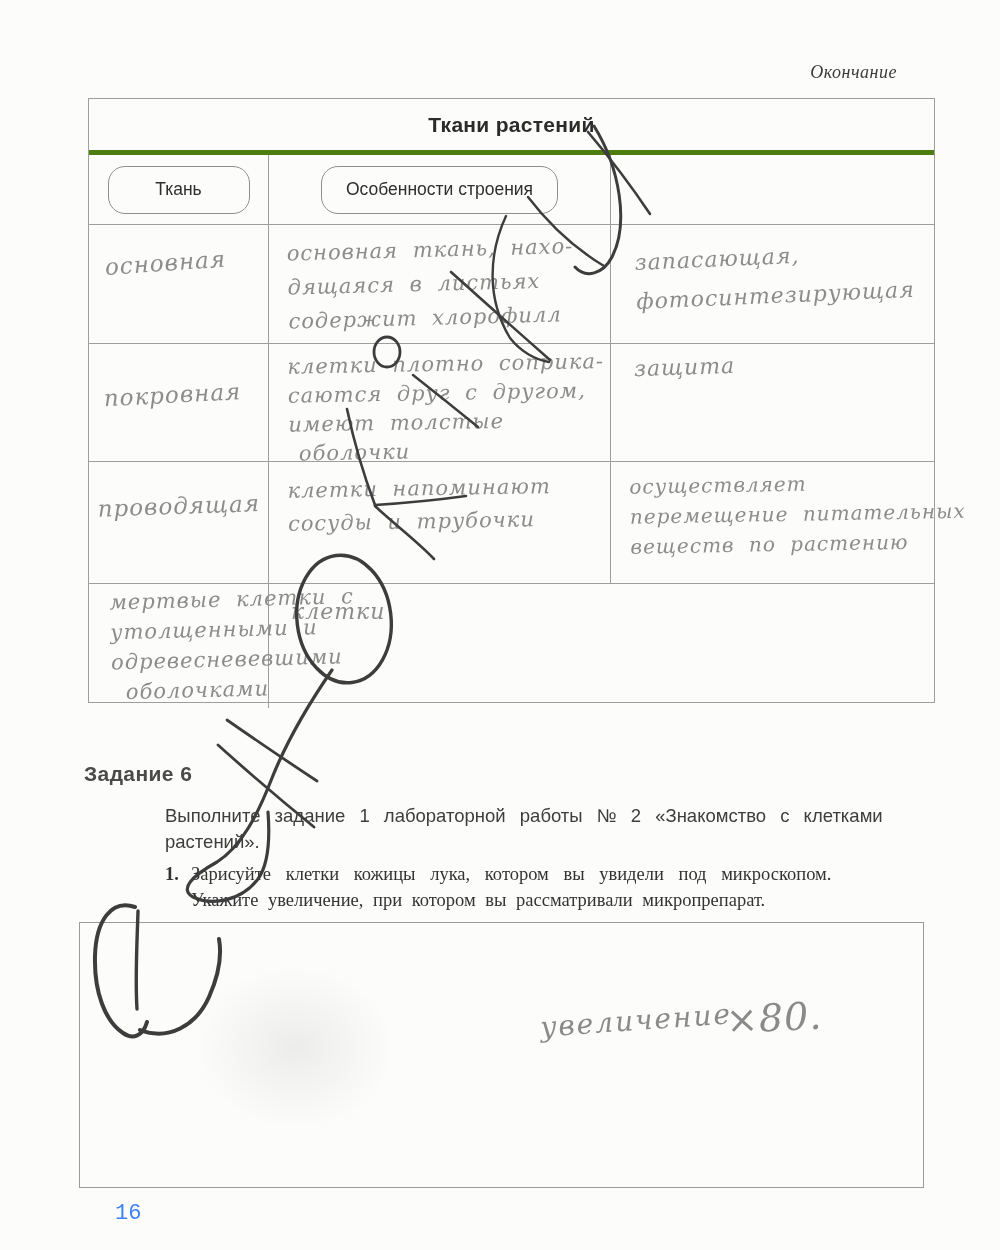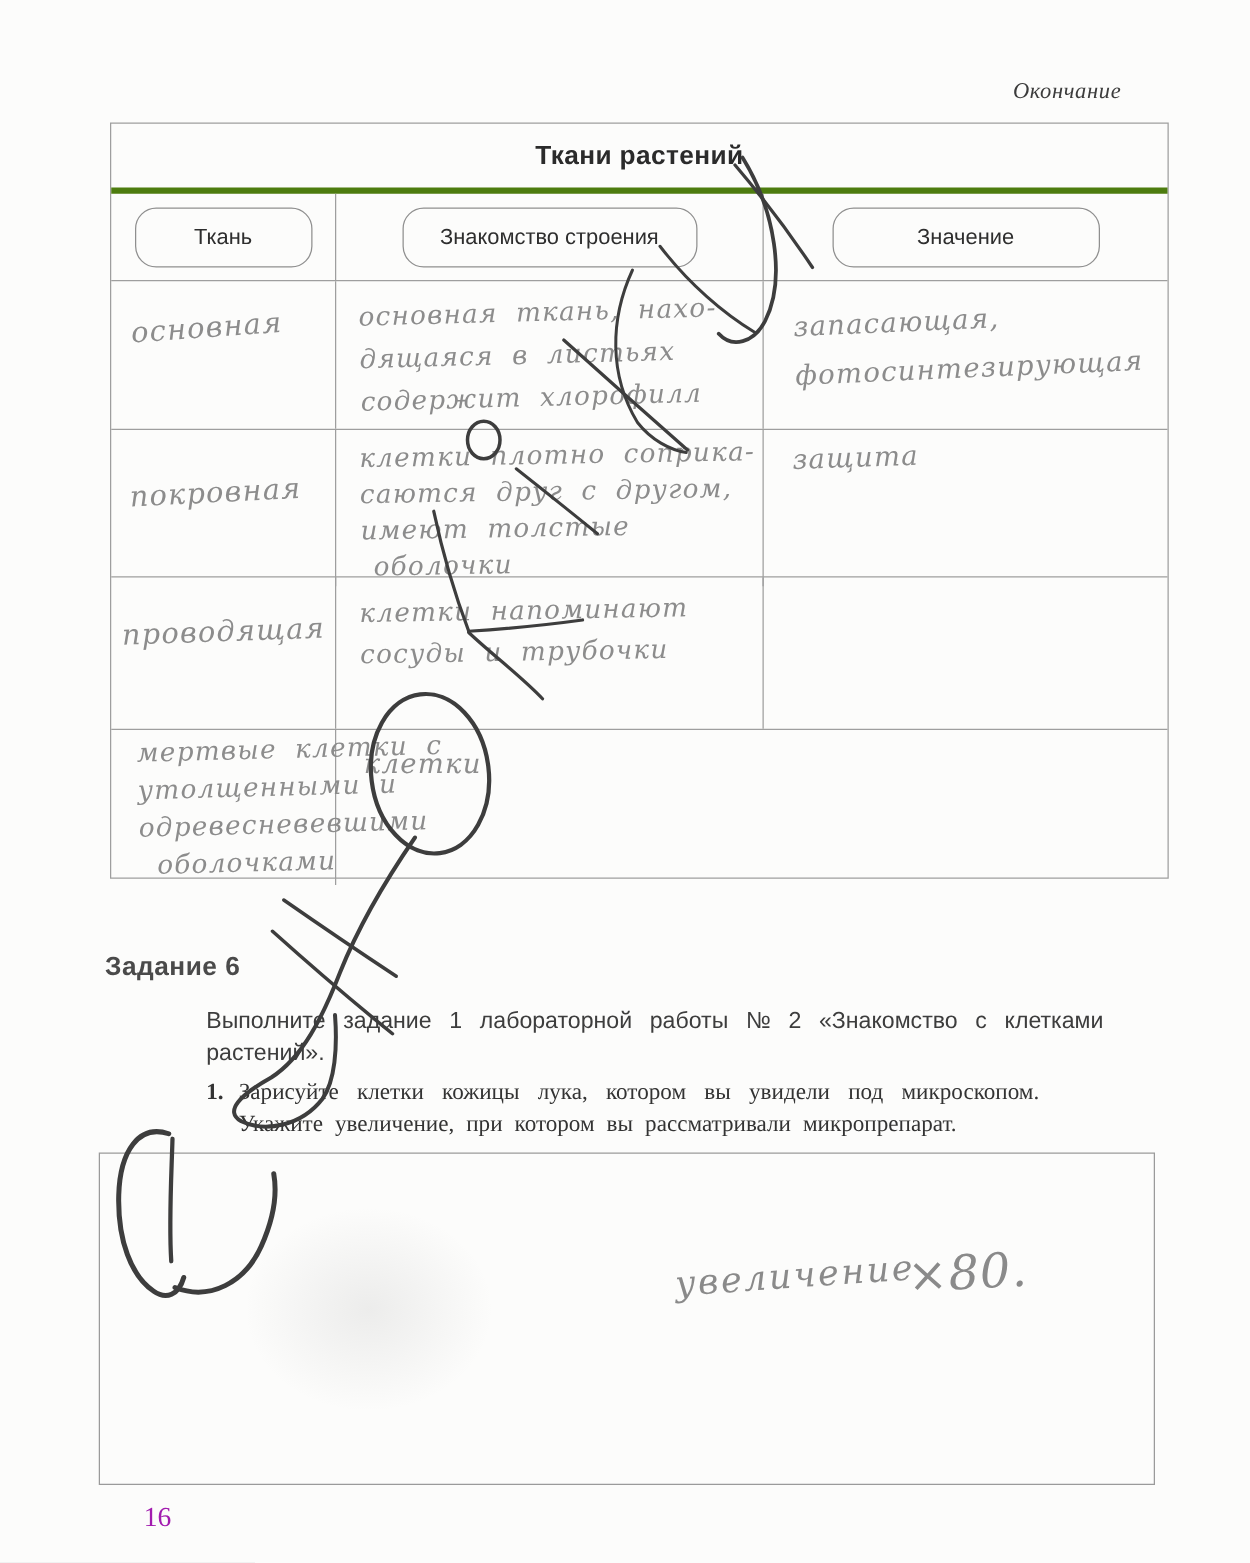--- a/index.html
+++ b/index.html
@@ -97,21 +97,21 @@
     font-family:"DejaVu Serif",serif;font-style:italic;color:#8a8a8a;
     font-size:38px;letter-spacing:1px;transform:rotate(-3deg);
   }
   .smudge{
     position:absolute;left:195px;top:965px;width:200px;height:165px;
     background:radial-gradient(ellipse at center,rgba(140,140,140,.14),rgba(140,140,140,0) 70%);
     border-radius:50%;
   }
   .page-number{
     position:absolute;left:115px;top:1201px;
-    font-family:Liberation Serif, serif;font-size:22px;color:#a21caf;
+    font-family:Liberation Mono, monospace;font-size:22px;color:#3b82f6;
   }
   
   .scribbles{position:absolute;left:0;top:0;width:1000px;height:1250px;pointer-events:none;}
 </style>
 </head>
 <body>
 
 <div class="page">
 
   <div class="continuation">Окончание</div>
@@ -119,24 +119,21 @@
   <div class="smudge"></div>
 
   <div class="tissue-table">
     <div class="t-title">Ткани растений</div>
 
     <div class="t-header t-grid">
       <div class="cell c1 hcell">
         <div class="pill w1">Ткань</div>
       </div>
       <div class="cell c2 hcell">
-        <div class="pill w2">Знакомство строения</div>
-      </div>
-      <div class="cell c3 hcell">
-        <div class="pill w3">Значение</div>
+        <div class="pill w2">Особенности строения</div>
       </div>
     </div>
 
     <div class="t-row t-grid r1" style="height:119px">
       <div class="cell c1">
         <div class="hwblock hw">основная</div>
       </div>
       <div class="cell c2">
         <div class="hwblock">
           <div>основная ткань, нахо-</div>
@@ -172,20 +169,27 @@
     </div>
 
     <div class="t-row t-grid r3" style="height:122px">
       <div class="cell c1">
         <div class="hwblock hw">проводящая</div>
       </div>
       <div class="cell c2">
         <div class="hwblock">
           <div>клетки напоминают</div>
           <div>сосуды и трубочки</div>
+        </div>
+      </div>
+      <div class="cell c3">
+        <div class="hwblock">
+          <div>осуществляет</div>
+          <div>перемещение питательных</div>
+          <div>веществ по растению</div>
         </div>
       </div>
     </div>
 
     <div class="t-row t-grid r4" style="height:118px">
       <div class="cell c2">
         <div class="hwblock">
           <div>мертвые клетки с</div>
           <div>утолщенными и</div>
           <div>одревесневевшими</div>

